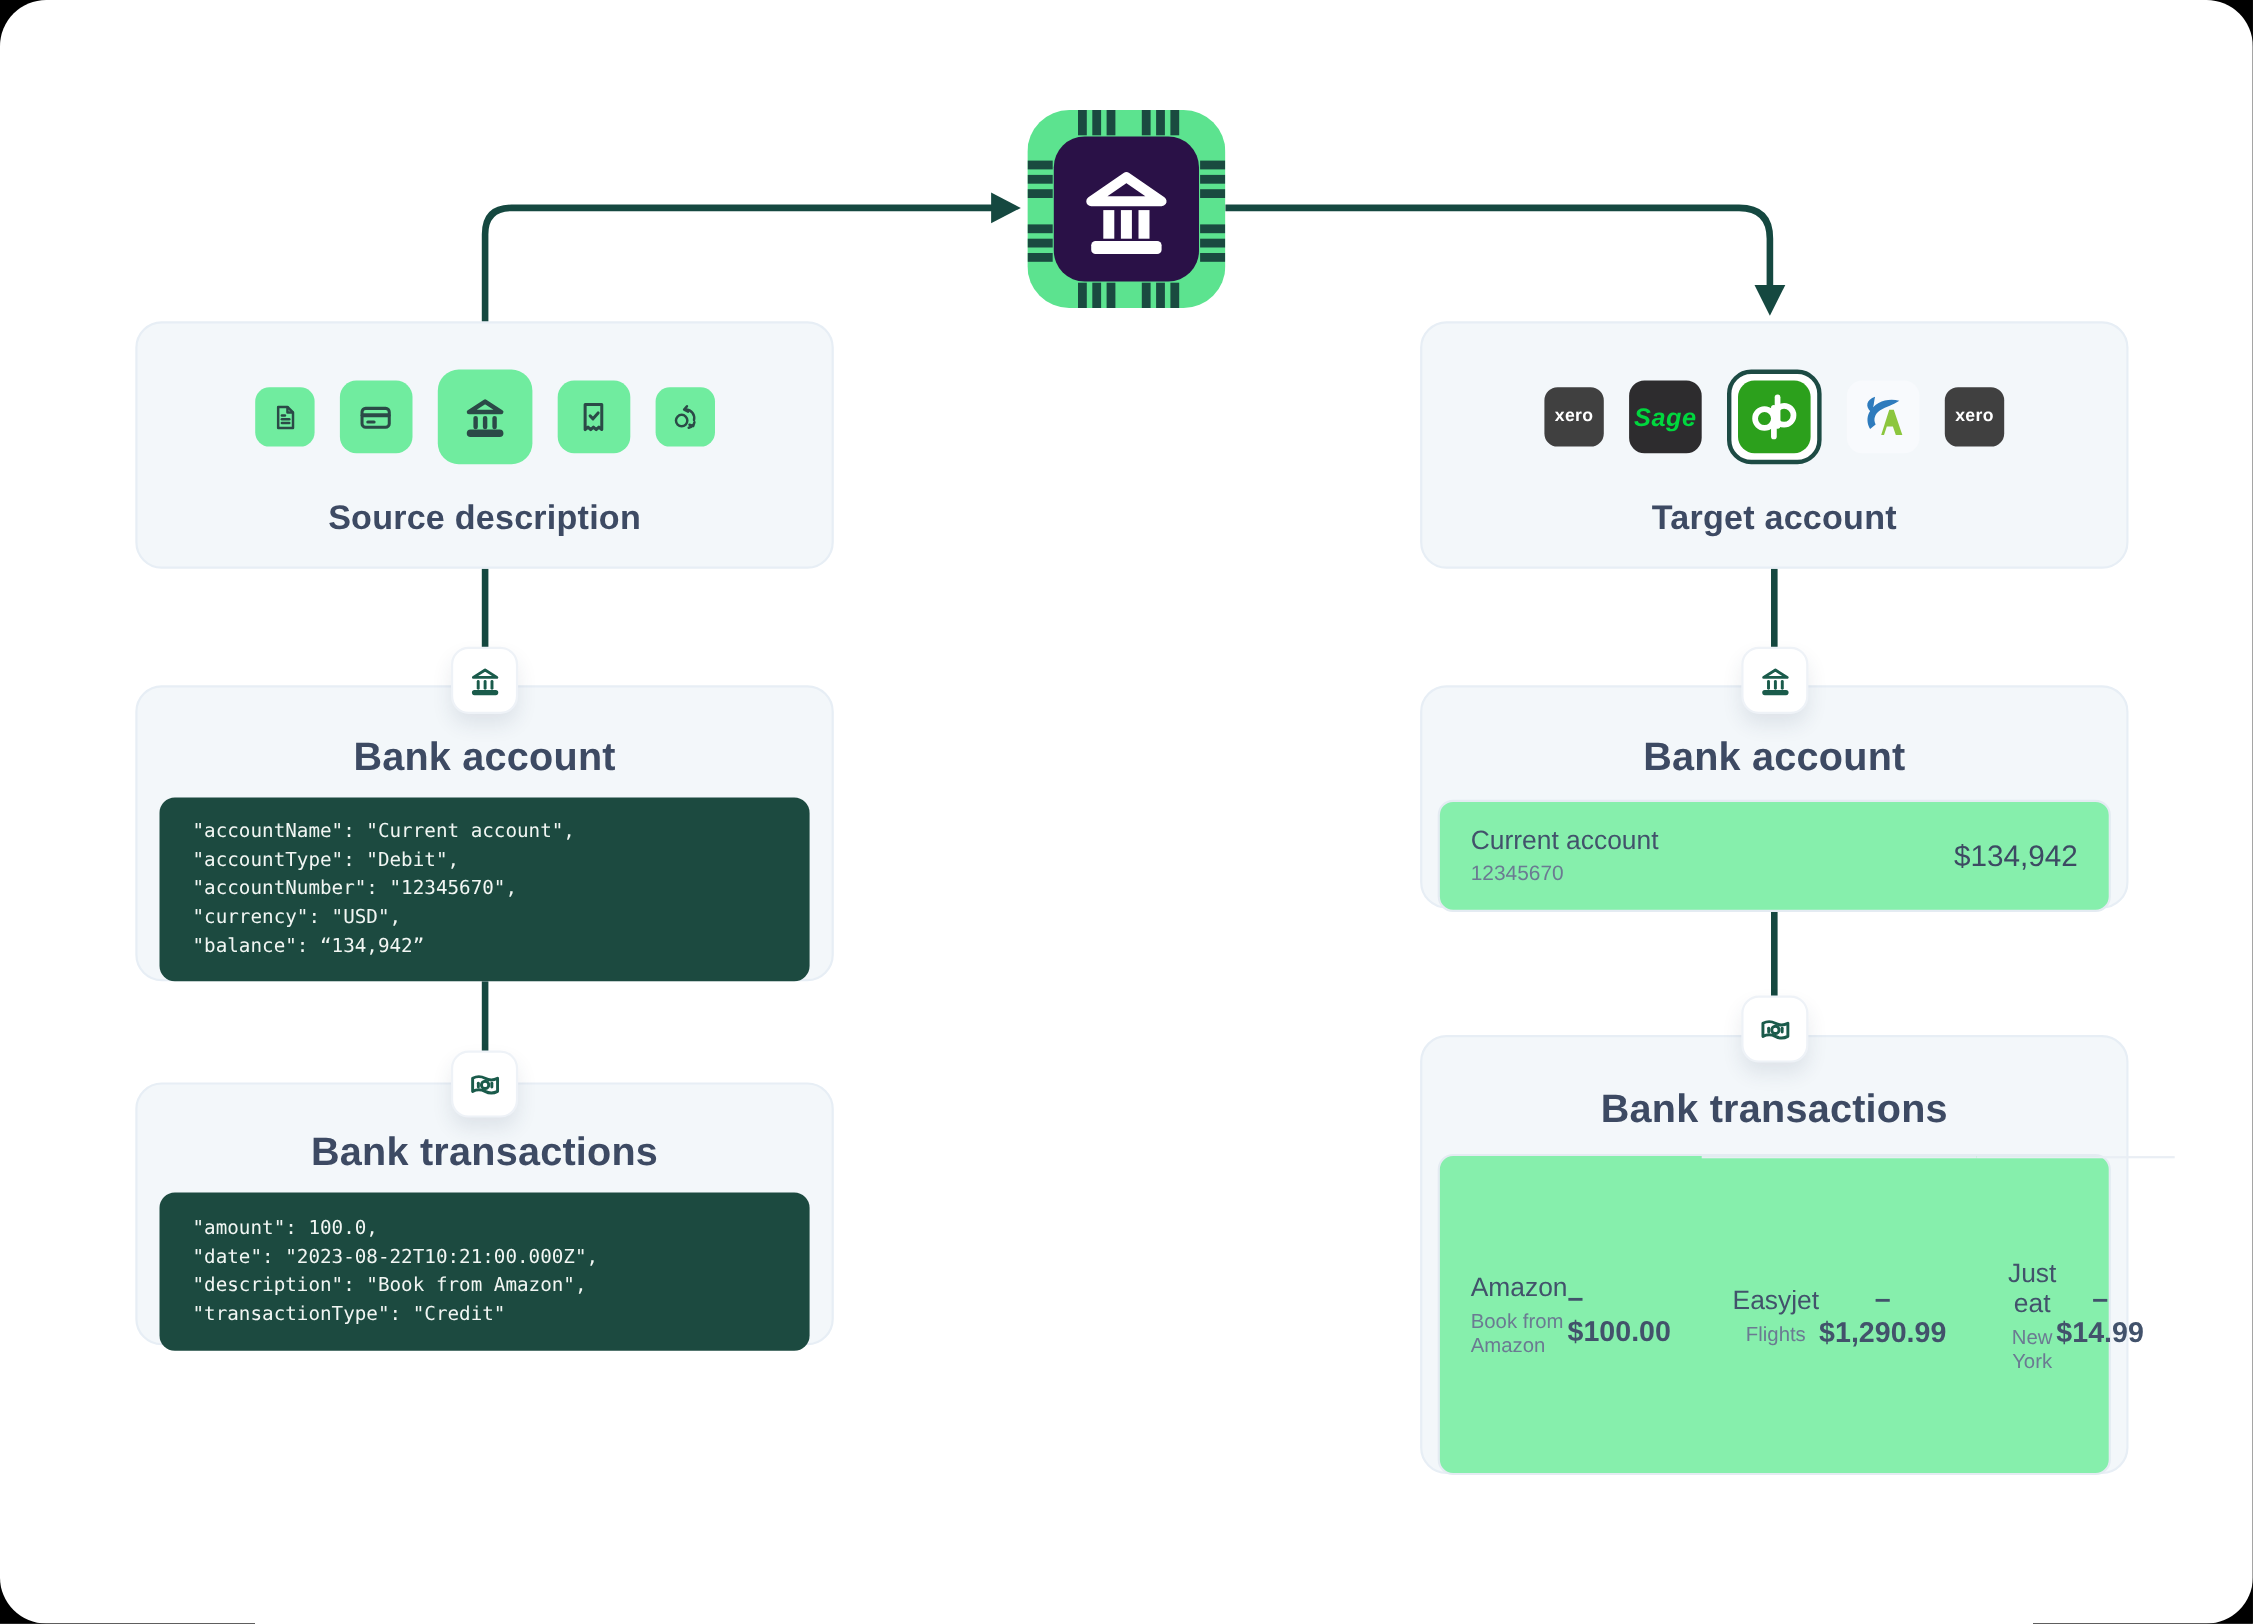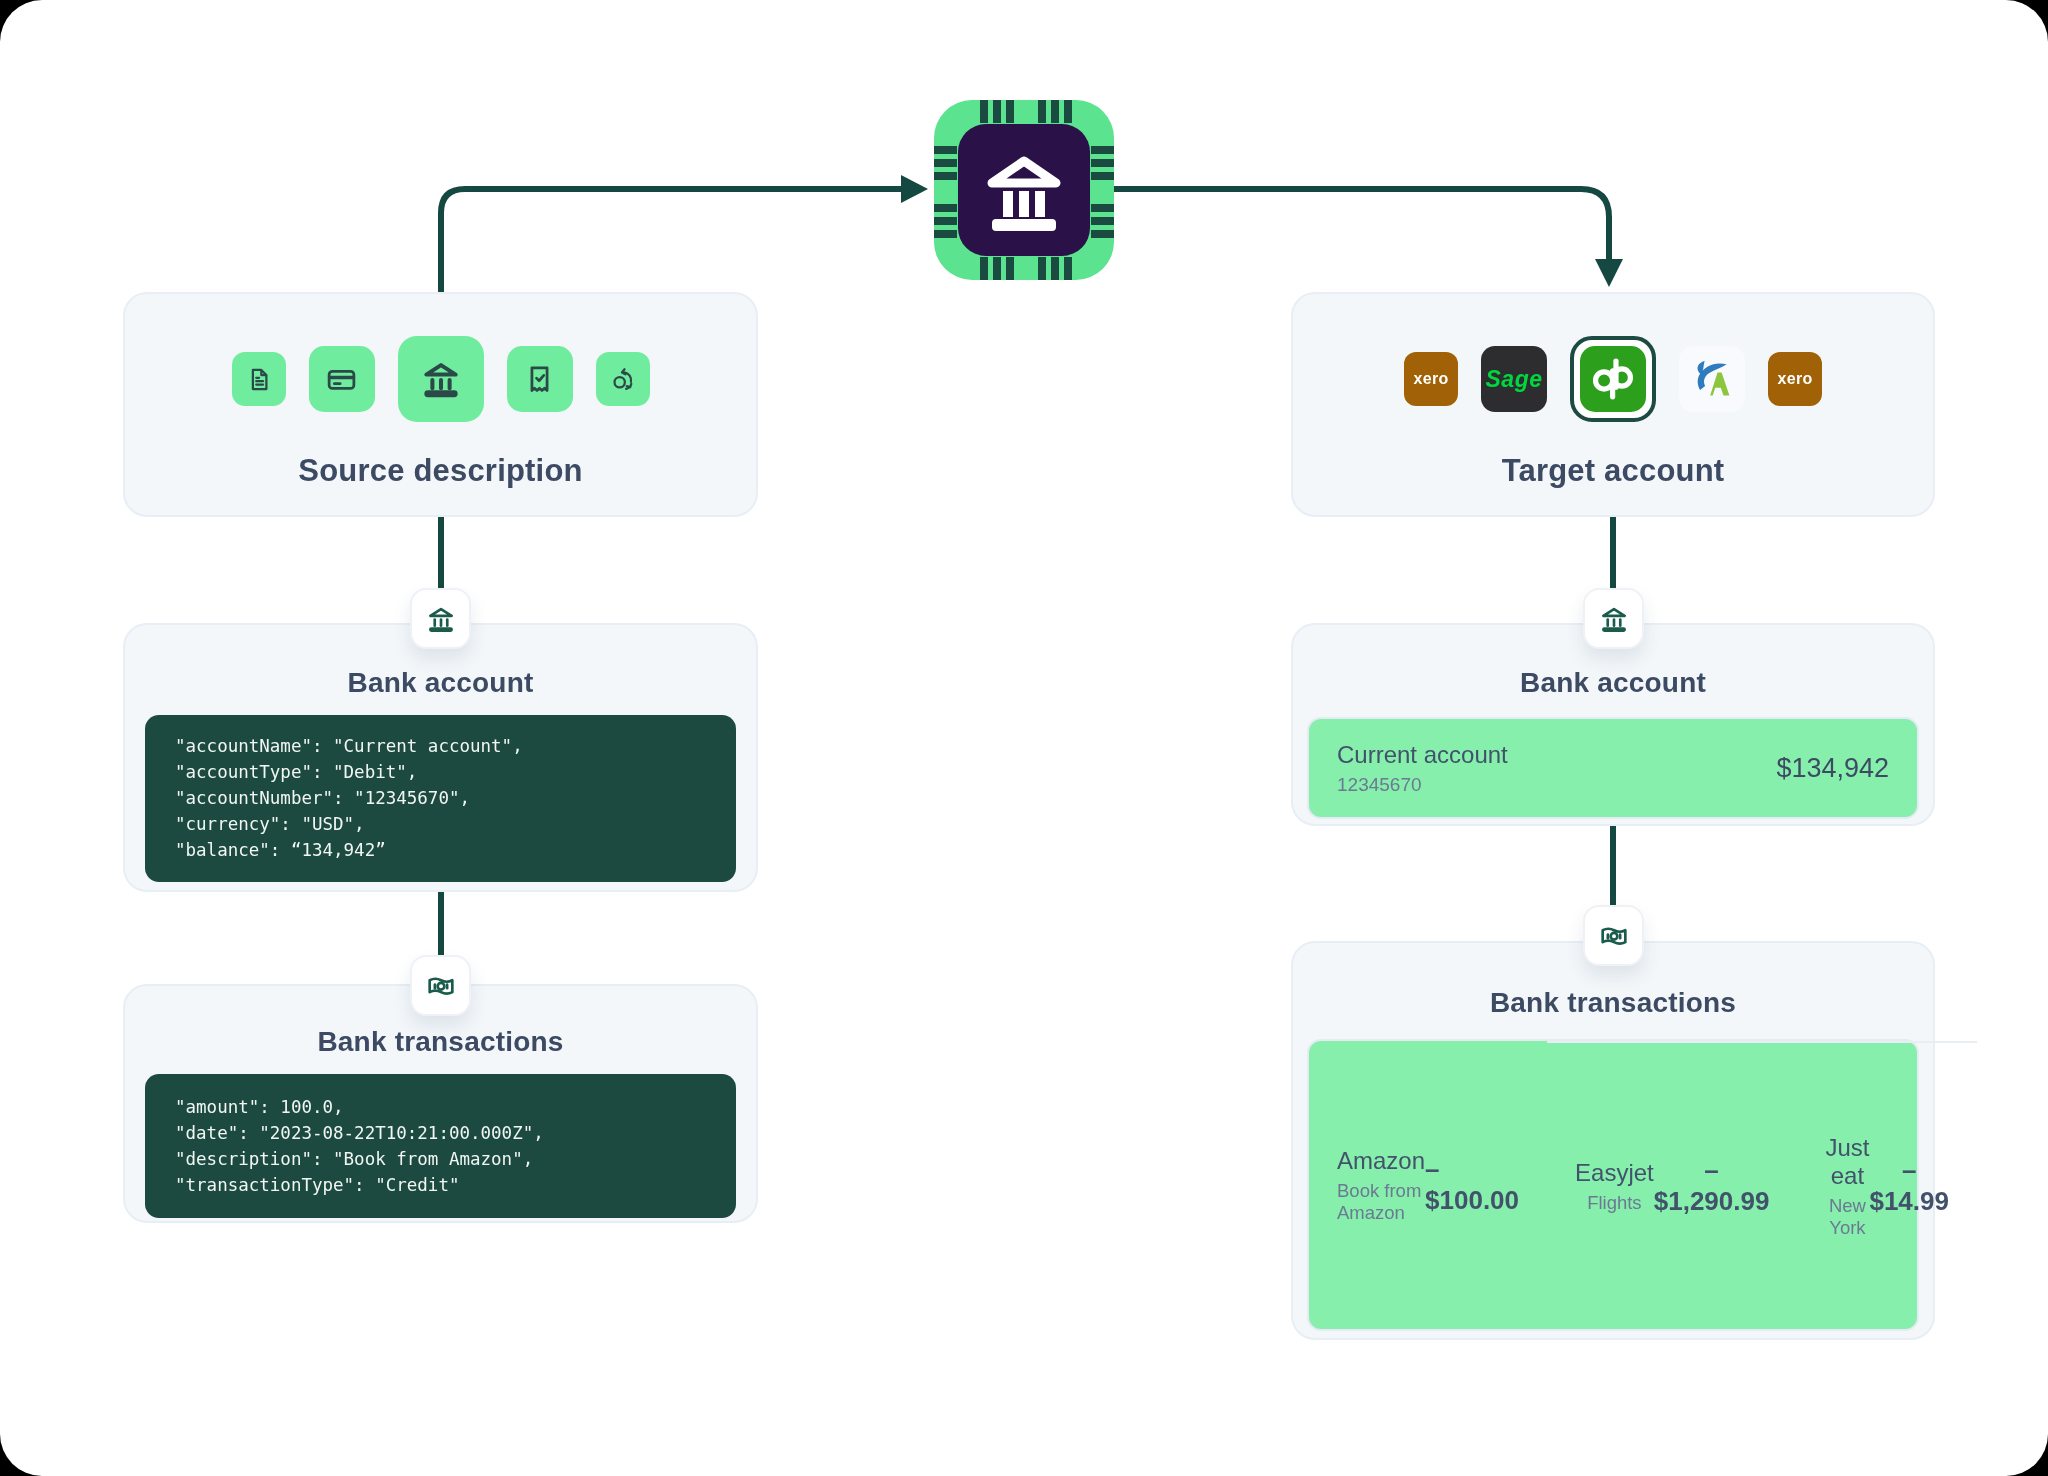--- a/index.html
+++ b/index.html
@@ -7,36 +7,36 @@
     position:relative;width:2048px;height:1476px;background:#ffffff;
     border-radius:42px;overflow:hidden;
     font-family:"Liberation Sans", sans-serif;
   }
   
   .panel{
     position:absolute;background:#F3F7FA;border:2px solid #E7EEF5;
     border-radius:24px;box-sizing:border-box;z-index:2;
   }
   .card-title{
-    text-align:center;font-weight:700;color:#3D4A63;font-size:28px;letter-spacing:.2px;
+    text-align:center;font-weight:700;color:#3D4A63;font-size:36px;letter-spacing:.2px;
   }
   .panel-title{
     text-align:center;font-weight:700;color:#3D4A63;font-size:31px;letter-spacing:.2px;
   }
   
   .icon-row{display:flex;align-items:center;justify-content:center;gap:23px;height:88px;margin-top:41px;}
   .tile{display:flex;align-items:center;justify-content:center;background:#70EC9F;color:#2B4A47;}
   .tile.sm{width:54px;height:54px;border-radius:13px;}
   .tile.md{width:66px;height:66px;border-radius:15px;}
   .tile.lg{width:86px;height:86px;border-radius:19px;}
   .tile svg{display:block;}
   .brand{display:flex;align-items:center;justify-content:center;}
   .brand.sm{width:54px;height:54px;border-radius:12px;}
   .brand.md{width:66px;height:66px;border-radius:14px;}
-  .xero{background:#a16207;color:#fff;font-weight:700;font-size:16px;letter-spacing:.3px;}
+  .xero{background:#404040;color:#fff;font-weight:700;font-size:16px;letter-spacing:.3px;}
   .sage{background:#2D2C2E;color:#00D73E;font-weight:700;font-style:italic;font-size:23px;letter-spacing:.5px;}
   .freeagent{background:#F8FAFD;}
   .qb-ring{
     width:86px;height:86px;border:4px solid #1D4B44;border-radius:22px;background:#fff;
     box-sizing:border-box;display:flex;align-items:center;justify-content:center;
   }
   .qb-inner{width:66px;height:66px;border-radius:15px;background:#2CA01C;display:flex;align-items:center;justify-content:center;}
   
   .badge{
     position:absolute;width:61px;height:61px;background:#fff;border:2px solid #EEF2F7;border-radius:16px;

